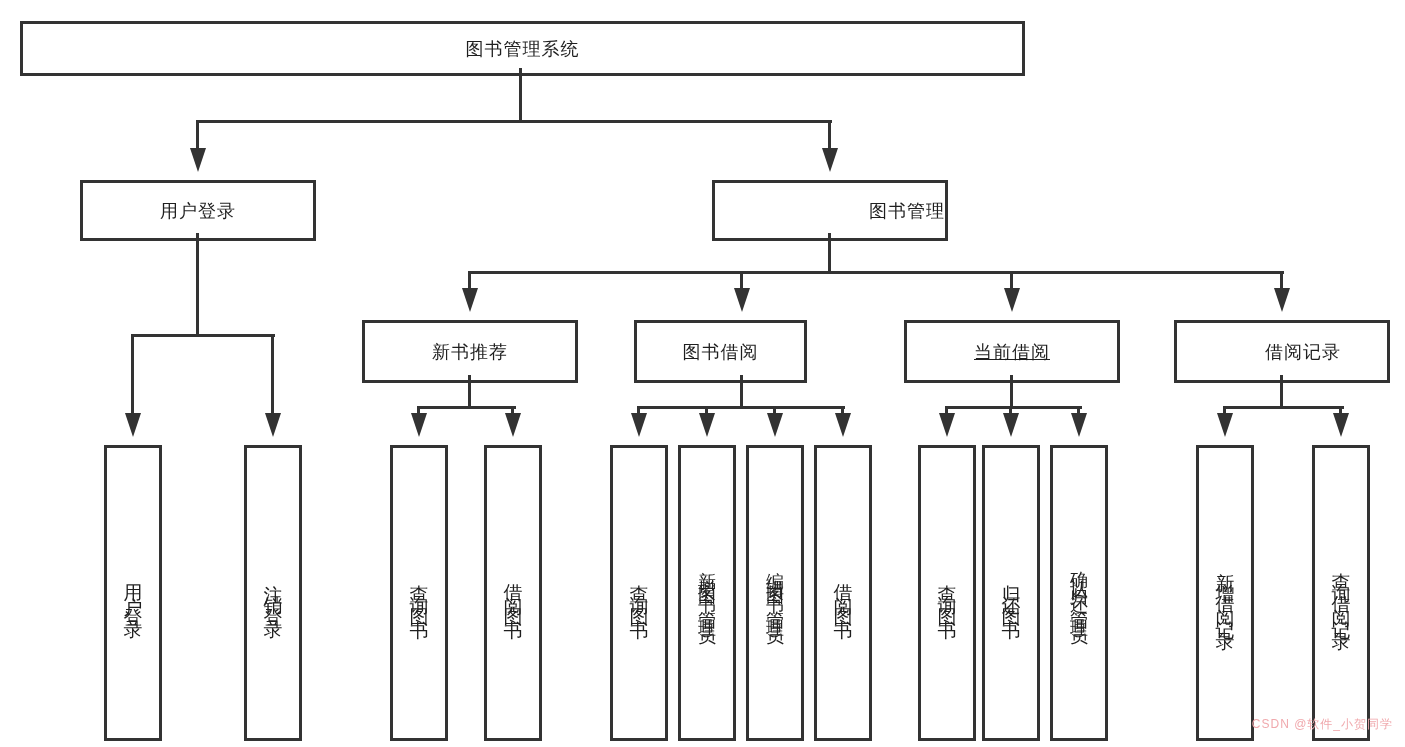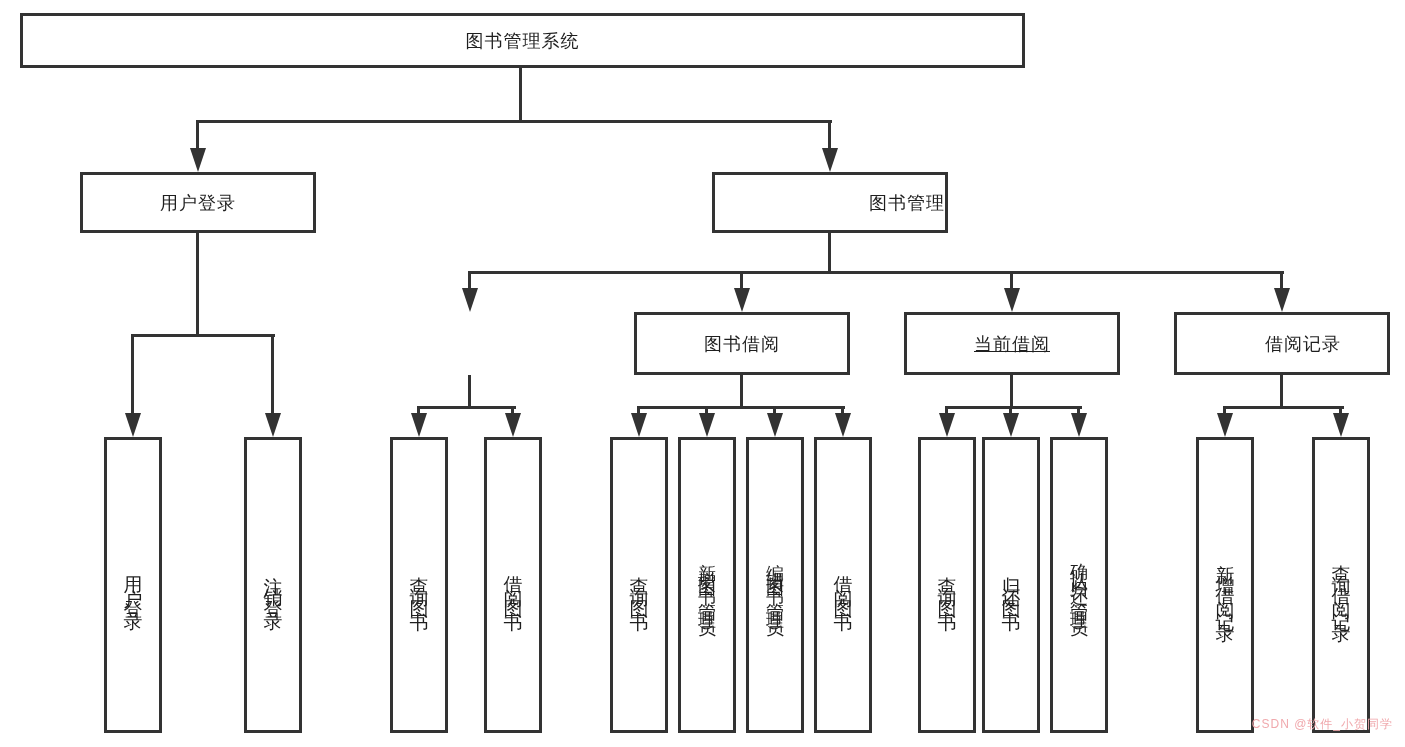--- a/index.html
+++ b/index.html
@@ -12,20 +12,21 @@
   body{font-family:"Liberation Sans", sans-serif; background:var(--background);}
   .canvas{position:relative; width:1405px; height:747px; background:var(--background); overflow:hidden;}
 
   .box{
     position:absolute;
     border:3px solid var(--line);
     background:#fff;
     box-sizing:border-box;
     display:flex; align-items:center; justify-content:center;
     color:var(--text);
+    margin-top:8px;
   }
   .box.h{font-size:18px; letter-spacing:1px;}
   .vbox{width:58px; height:296px; top:437px;}
   .vbox span{
     writing-mode:vertical-rl;
     text-orientation:mixed;
     font-size:19px;
     letter-spacing:12px;
     color:var(--text);
   }
@@ -36,21 +37,21 @@
   .ar{position:absolute; width:0; height:0;
       border-left:8px solid transparent;
       border-right:8px solid transparent;
       border-top:24px solid var(--line);}
 
   
   #root-box{left:20px; top:13px; width:1005px; height:55px;}
   #n-login{left:80px;  top:172px; width:236px; height:61px;}
   #n-mgmt {left:712px; top:172px; width:236px; height:61px;justify-content:flex-end;}
   #n-rec{left:362px;  top:312px; width:216px; height:63px;}
-  #n-bor{left:634px;  top:312px; width:216px; height:63px;}
+  #n-bor{left:634px;  top:312px; width:173px; height:63px;}
   #n-cur{left:904px;  top:312px; width:216px; height:63px;text-decoration:underline;}
   #n-rcd{left:1174px; top:312px; width:216px; height:63px;padding-left:42px;}
 
   
   #a1{left:104px;} #a2{left:244px;}
   #b1{left:390px;} #b2{left:484px;}
   #c1{left:610px;} #c2{left:678px;} #c3{left:746px;} #c4{left:814px;}
   #d1{left:918px;} #d2{left:982px;} #d3{left:1050px;}
   #e1{left:1196px;} #e2{left:1312px;}
 
@@ -94,20 +95,23 @@
   <div class="hl" style="left:468px;  top:271px; width:816px;"></div>
   <div class="vl" style="left:468px;  top:271px; height:21px;"></div>
   <div class="vl" style="left:740px;  top:271px; height:21px;"></div>
   <div class="vl" style="left:1010px; top:271px; height:21px;"></div>
   <div class="vl" style="left:1280px; top:271px; height:21px;"></div>
   <div class="ar" style="left:462px;  top:288px;"></div>
   <div class="ar" style="left:734px;  top:288px;"></div>
   <div class="ar" style="left:1004px; top:288px;"></div>
   <div class="ar" style="left:1274px; top:288px;"></div>
 
+  <div class="box h" id="n-rec">
+    <span>新书推荐</span>
+  </div>
   <div class="box h" id="n-bor">
     <span>图书借阅</span>
   </div>
   <div class="box h" id="n-cur">
     <span>当前借阅</span>
   </div>
   <div class="box h" id="n-rcd">
     <span>借阅记录</span>
   </div>
 

